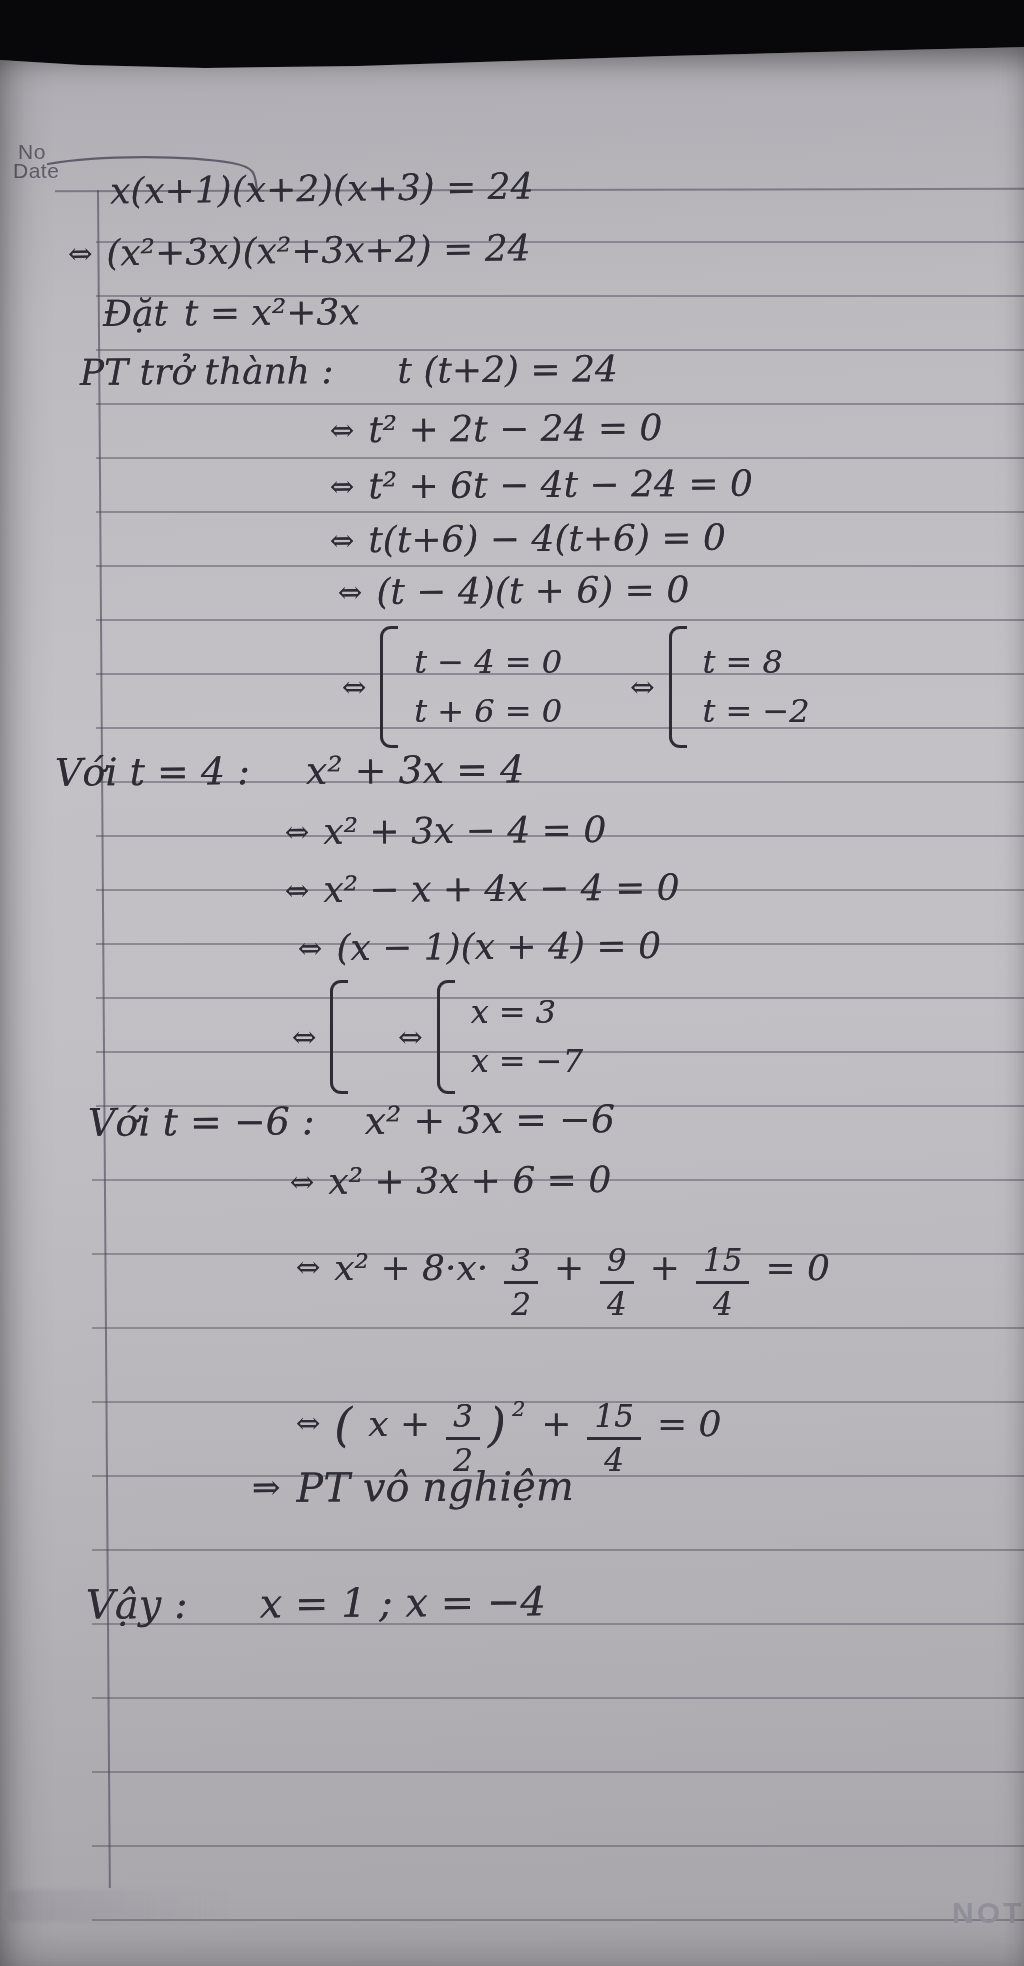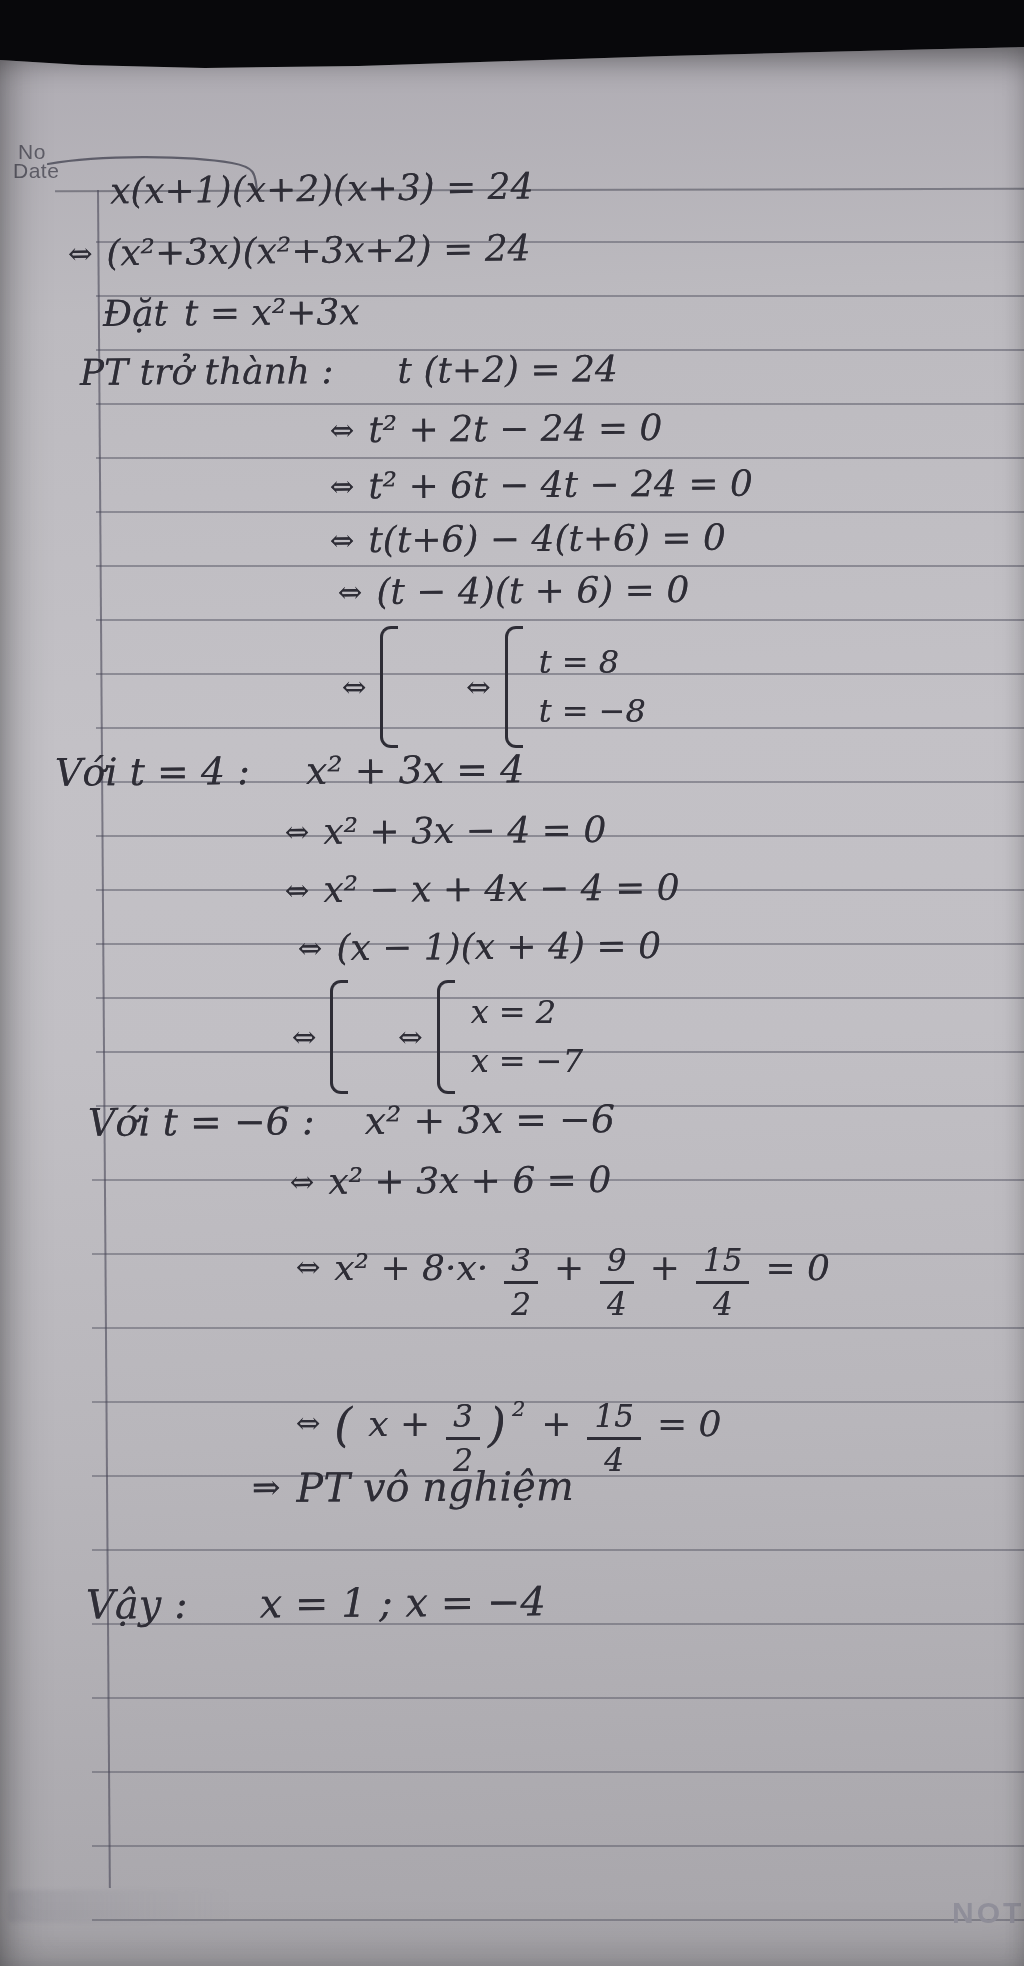--- a/index.html
+++ b/index.html
@@ -130,25 +130,29 @@
     <span>t(t+6) − 4(t+6) = 0</span>
   </div>
   <div class="row tilt-b" style="left:338px;top:528px;">
     <span class="marker">⇔</span>
     <span>(t − 4)(t + 6) = 0</span>
   </div>
 
   <div class="row" style="left:342px;top:582px;">
     <span class="marker">⇔</span>
     <span class="brk"></span>
+    <span class="syscol">
+      <span>t − 4 = 0</span>
+      <span>t + 6 = 0</span>
+    </span>
     <span class="marker gap-lg">⇔</span>
     <span class="brk"></span>
     <span class="syscol">
       <span>t = 8</span>
-      <span>t = −8</span>
+      <span>t = −2</span>
     </span>
   </div>
 
   <div class="row tilt-b" style="left:55px;top:708px;font-size:38px;">
     <span>Với t = 4 :</span>
     <span style="margin-left:40px;">x² + 3x = 4</span>
   </div>
 
   <div class="row tilt-b" style="left:285px;top:768px;">
     <span class="marker">⇔</span>
@@ -162,21 +166,21 @@
     <span class="marker">⇔</span>
     <span>(x − 1)(x + 4) = 0</span>
   </div>
 
   <div class="row" style="left:292px;top:936px;">
     <span class="marker">⇔</span>
     <span class="brk small"></span>
     <span class="marker" style="margin-left:34px;">⇔</span>
     <span class="brk small"></span>
     <span class="syscol">
-      <span>x = 2</span>
+      <span>x = 3</span>
       <span>x = −7</span>
     </span>
   </div>
 
   <div class="row tilt-b" style="left:88px;top:1058px;font-size:38px;">
     <span>Với t = −6 :</span>
     <span style="margin-left:34px;">x² + 3x = −6</span>
   </div>
 
   <div class="row tilt-b" style="left:290px;top:1118px;">

